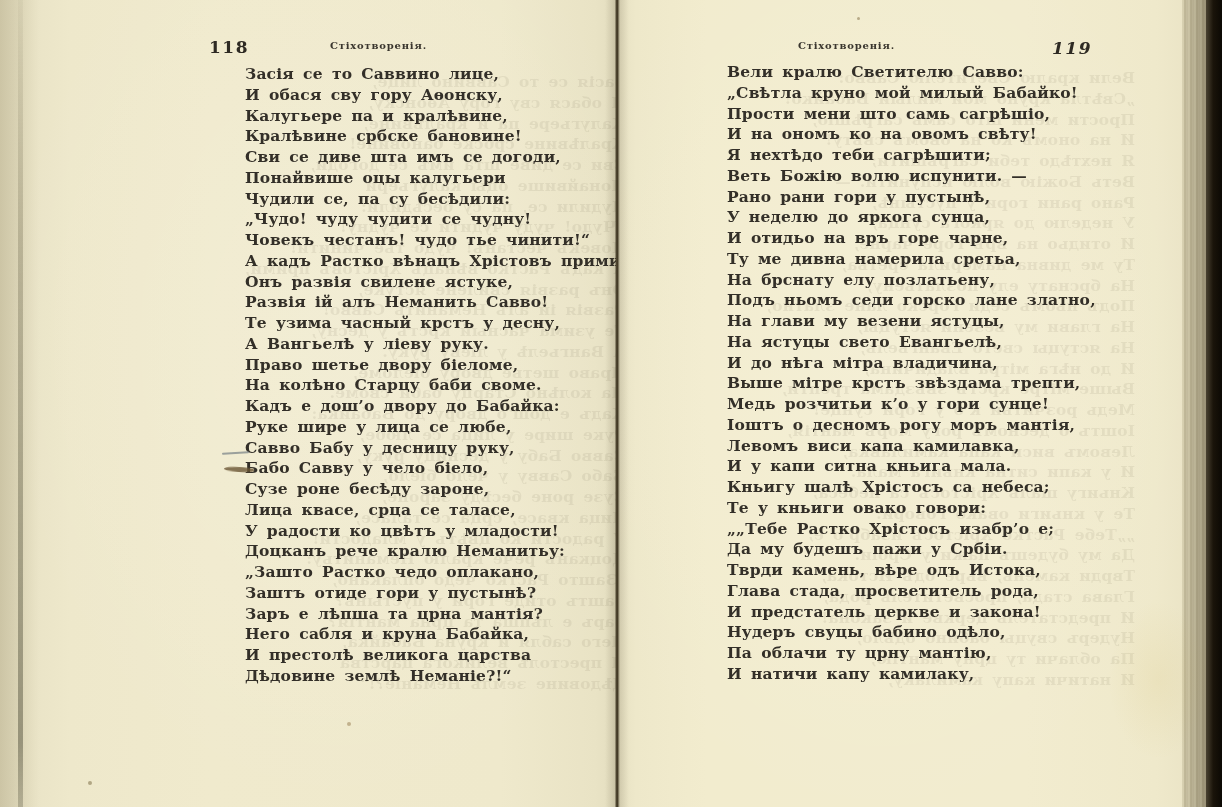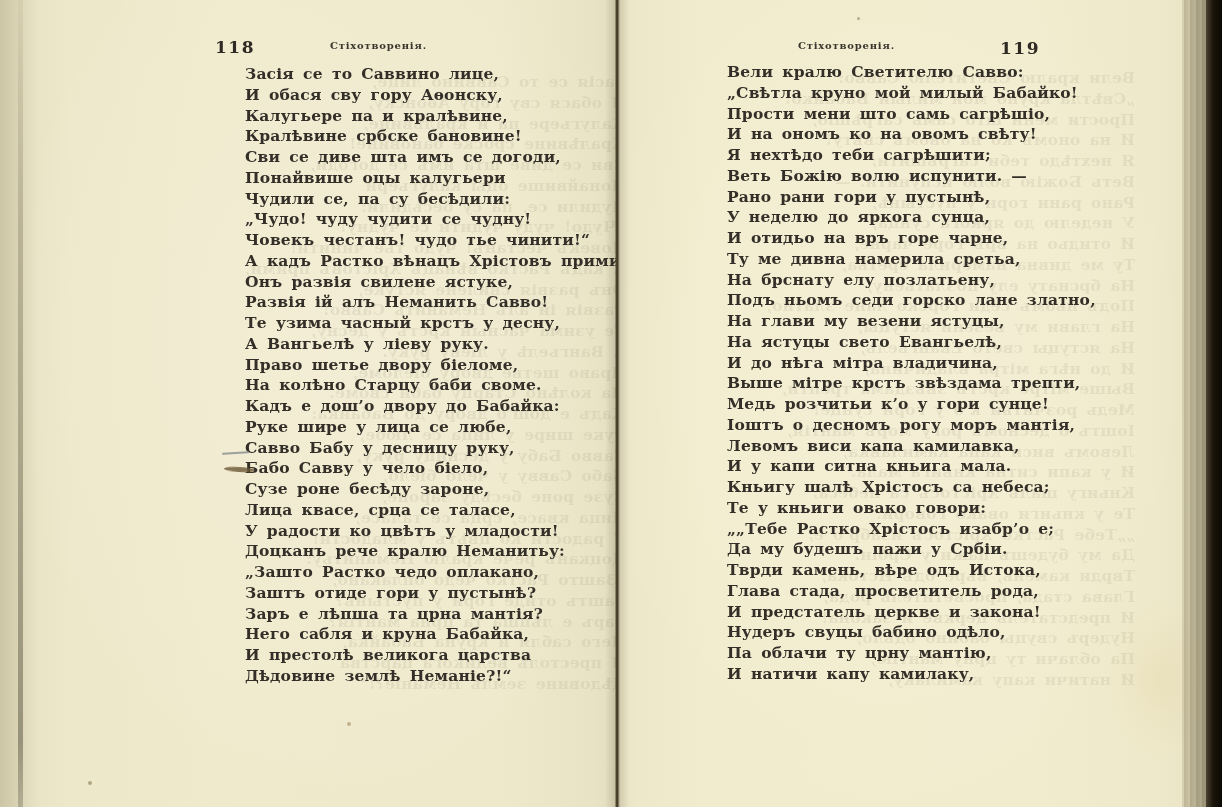--- a/index.html
+++ b/index.html
@@ -47,22 +47,22 @@
       repeating-linear-gradient(to right,#d9d2b2 0 2px,#c5bd9d 2px 4px,#cfc7a8 4px 6px);
   }
   .edge-black{
     position:absolute;left:1206px;top:0;width:16px;height:807px;pointer-events:none;
     background:linear-gradient(to right,#4a4231,#1a140a 45%,#0c0904);
   }
   
   .pagenum{
     position:absolute;font-size:17px;font-weight:700;color:#2e2a23;letter-spacing:1.5px;
   }
-  .pagenum-left{left:215px;top:37px;}
-  .pagenum-right{left:1000px;top:38px;}
+  .pagenum-left{left:209px;top:37px;}
+  .pagenum-right{left:1052px;top:38px;font-style:italic;}
   .runhead{
     position:absolute;font-size:10px;font-weight:700;color:#3a362e;letter-spacing:.8px;
   }
   .runhead-left{left:330px;top:40px;}
   .runhead-right{left:798px;top:40px;}
   .poem{
     position:absolute;font-size:15.5px;font-weight:700;color:#332f28;
     line-height:20.75px;letter-spacing:.2px;word-spacing:3.5px;white-space:nowrap;
   }
   .poem-left{left:245px;top:64px;}

